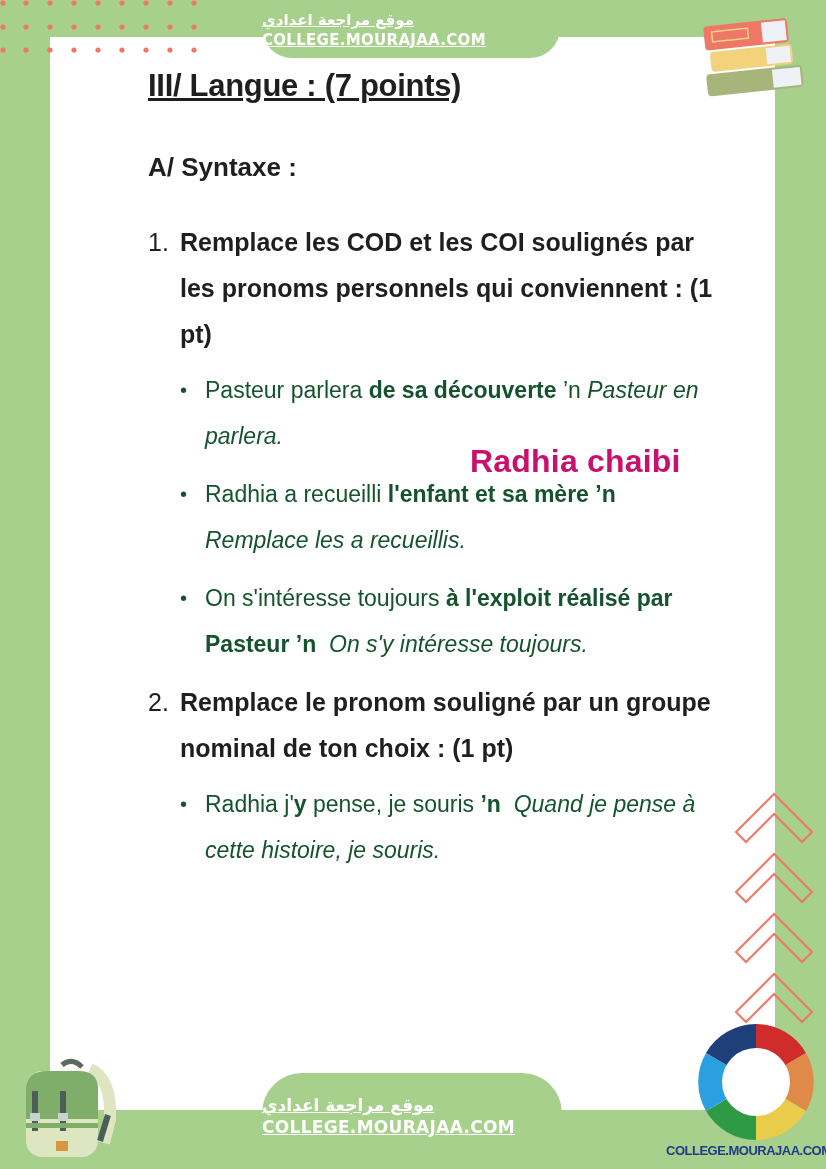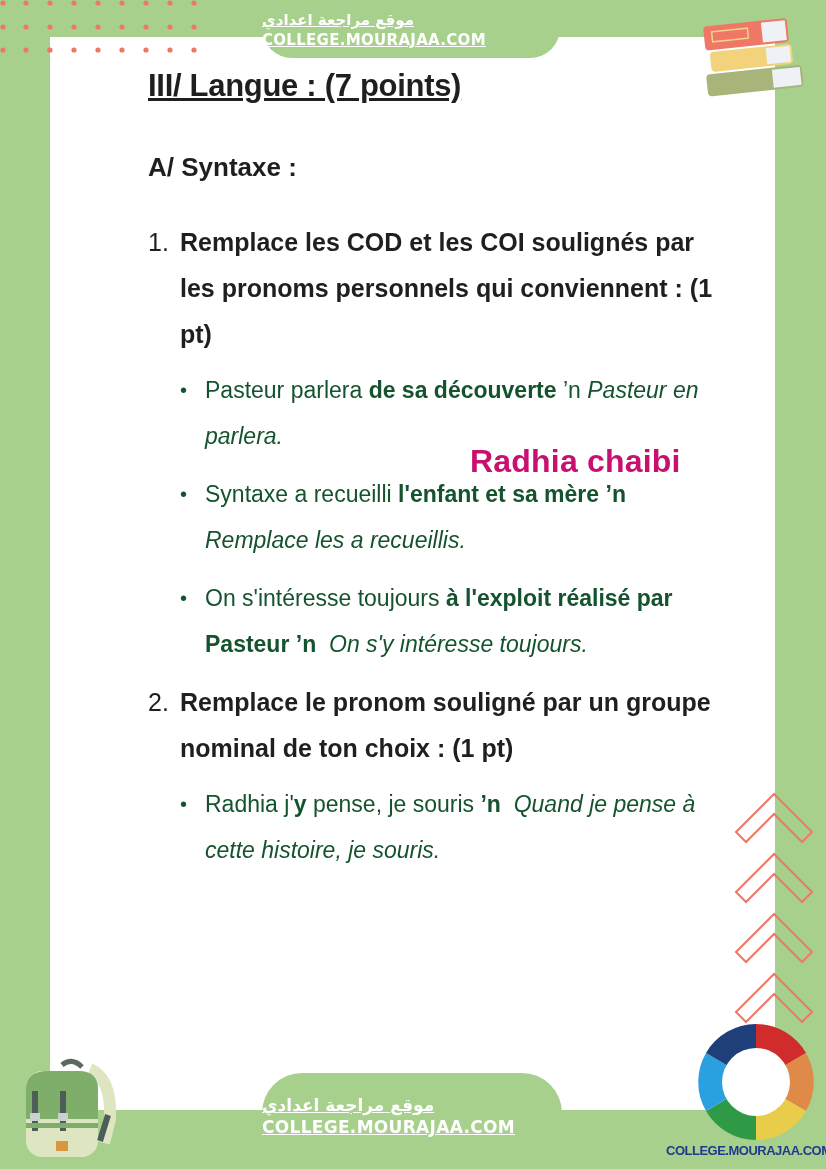--- a/index.html
+++ b/index.html
@@ -124,21 +124,21 @@
     <span class="num">1.</span>
     <span>Remplace les COD et les COI soulignés par les pronoms personnels qui conviennent : (1 pt)</span>
   </div>
   <ul>
     <li>
       <span>Pasteur parlera </span><b>de sa découverte</b>
       <span>’n</span>
       <i>Pasteur en parlera.</i>
     </li>
     <li>
-      <span>Syntaxe a recueilli </span><b>l'enfant et sa mère</b>
+      <span>Radhia a recueilli </span><b>l'enfant et sa mère</b>
       <b>’n</b>&nbsp;
       <i>Remplace les a recueillis.</i>
     </li>
     <li>
       <span>On s'intéresse toujours </span><b>à l'exploit réalisé par Pasteur</b>
       <b>’n</b>&nbsp;
       <i>On s'y intéresse toujours.</i>
     </li>
   </ul>
 

